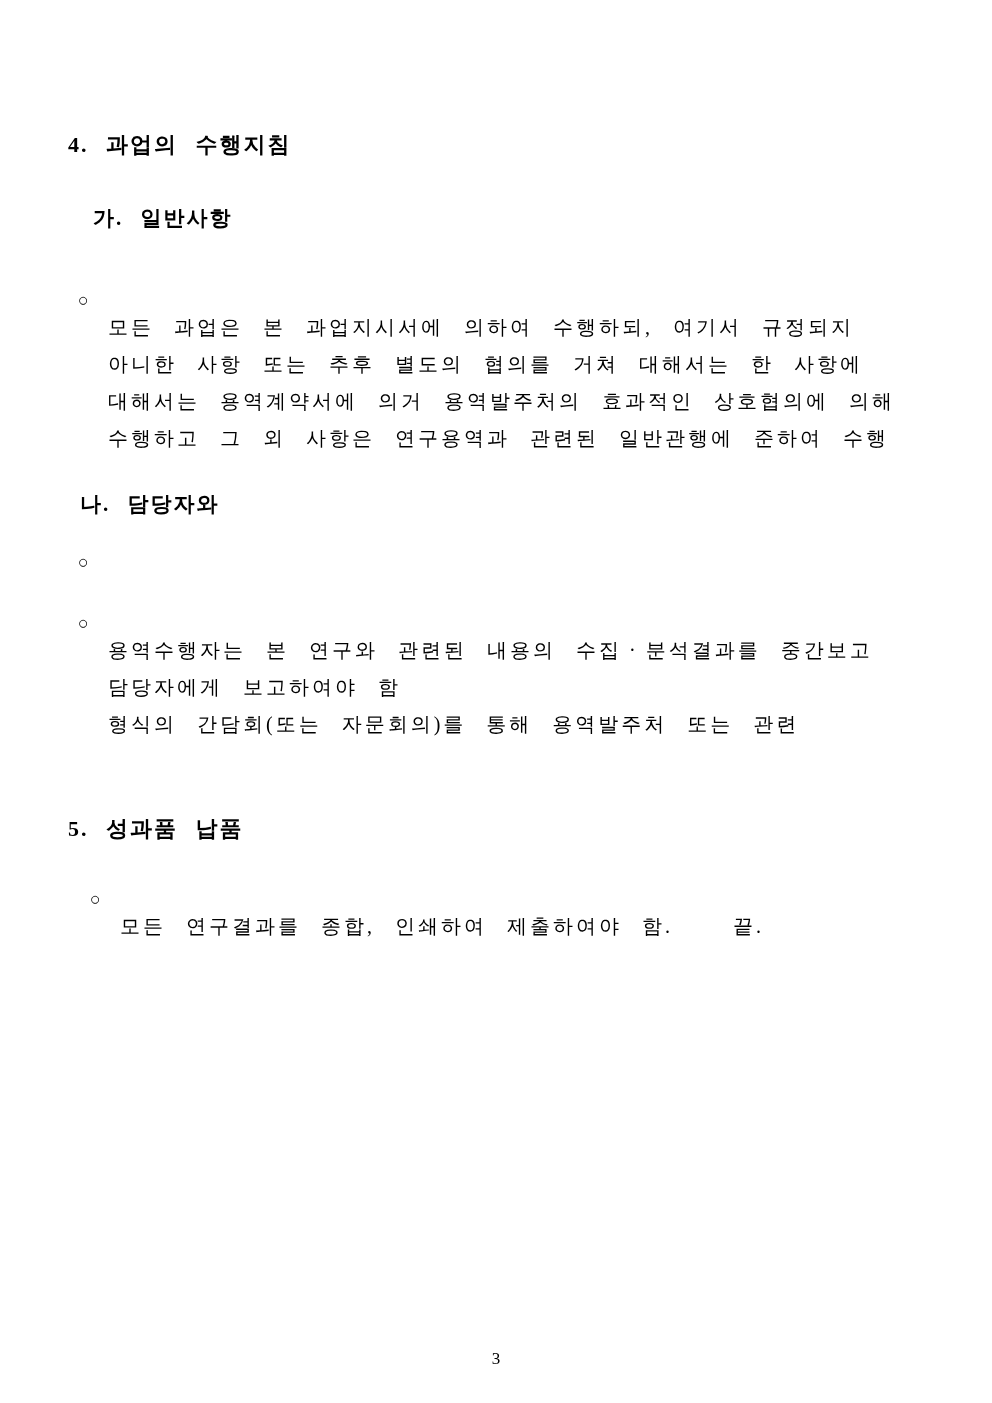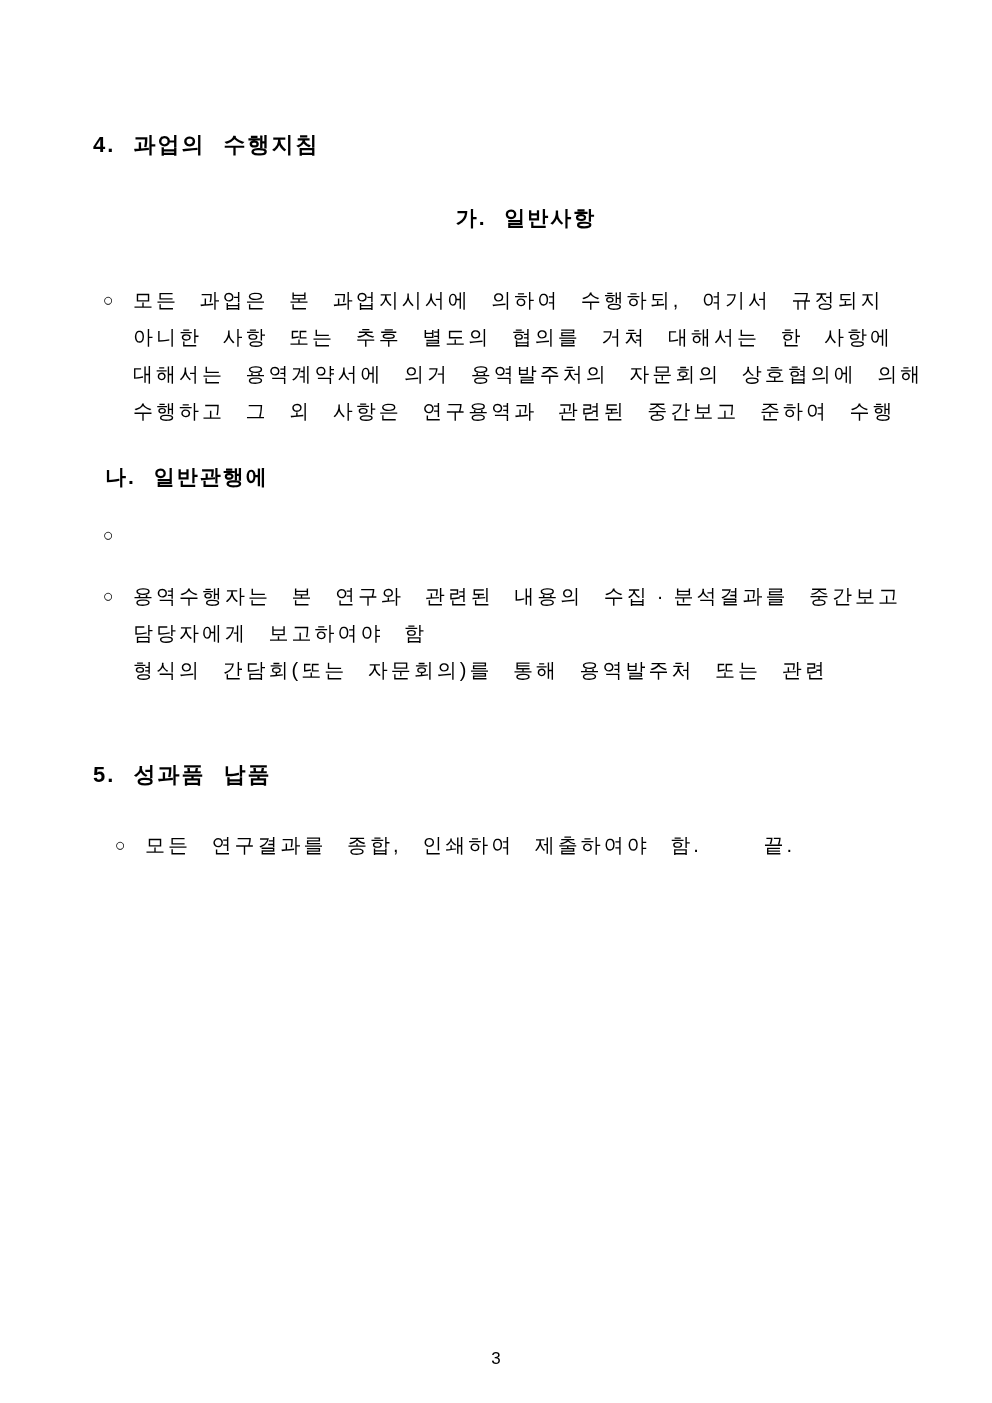--- a/index.html
+++ b/index.html
@@ -7,63 +7,64 @@
     padding: 0;
     background: #ffffff;
   }
   .page {
     position: relative;
     width: 992px;
     height: 1403px;
     box-sizing: border-box;
     background: #ffffff;
     color: #000000;
-    font-family: Liberation Sans, sans-serif;
-    padding: 133px 58px 0 93px;
+    font-family: Liberation Serif, serif;
+    padding: 133px 58px 0 68px;
     overflow: hidden;
   }
   .h-main {
     margin: 0;
     font-size: 22px;
     line-height: 24px;
     font-weight: bold;
     letter-spacing: 2px;
     word-spacing: 10px;
     white-space: pre;
   }
   .h-sub {
     margin: 0;
     font-size: 21px;
     line-height: 24px;
     font-weight: bold;
     letter-spacing: 2px;
     word-spacing: 10px;
     white-space: pre;
   }
-  .h-ga   { margin: 49px 0 0 25px; text-align: center; }
+  .h-ga   { margin: 49px 0 0 25px; }
   .h-na   { margin: 35px 0 0 12px; }
   .h-five { margin: 74px 0 15px 0; }
 
   .bullet {
     display: flex;
     align-items: flex-start;
   }
   .bullet-a1 { margin: 52px 0 0 10px; }
   .bullet-b1 { margin: 28px 0 0 10px; }
   .bullet-b2 { margin: 24px 0 0 10px; }
   .bullet-51 { margin: 40px 0 0 22px; }
 
   .marker {
     flex: 0 0 30px;
     font-size: 18px;
     line-height: 37px;
     letter-spacing: 0;
   }
   .btext {
     flex: 1 1 auto;
+    margin-top: 27px;
   }
   .line {
     font-size: 20px;
     line-height: 37px;
     letter-spacing: 3px;
     word-spacing: 12px;
     white-space: pre;
   }
   .page-number {
     position: absolute;
@@ -82,26 +83,26 @@
 
   <h1 class="h-main">4. 과업의 수행지침</h1>
 
   <h2 class="h-sub h-ga">가. 일반사항</h2>
 
   <div class="bullet bullet-a1">
     <span class="marker">○</span>
     <div class="btext">
       <div class="line">모든 과업은 본 과업지시서에 의하여 수행하되, 여기서 규정되지</div>
       <div class="line">아니한 사항 또는 추후 별도의 협의를 거쳐 대해서는 한 사항에</div>
-      <div class="line">대해서는 용역계약서에 의거 용역발주처의 자문회의 상호협의에 의해</div>
-      <div class="line">수행하고 그 외 사항은 연구용역과 관련된 중간보고 준하여 수행</div>
+      <div class="line">대해서는 용역계약서에 의거 용역발주처의 효과적인 상호협의에 의해</div>
+      <div class="line">수행하고 그 외 사항은 연구용역과 관련된 일반관행에 준하여 수행</div>
     </div>
   </div>
 
-  <h2 class="h-sub h-na">나. 일반관행에</h2>
+  <h2 class="h-sub h-na">나. 담당자와</h2>
 
   <div class="bullet bullet-b1">
     <span class="marker">○</span>
     <div class="btext">
     </div>
   </div>
 
   <div class="bullet bullet-b2">
     <span class="marker">○</span>
     <div class="btext">

